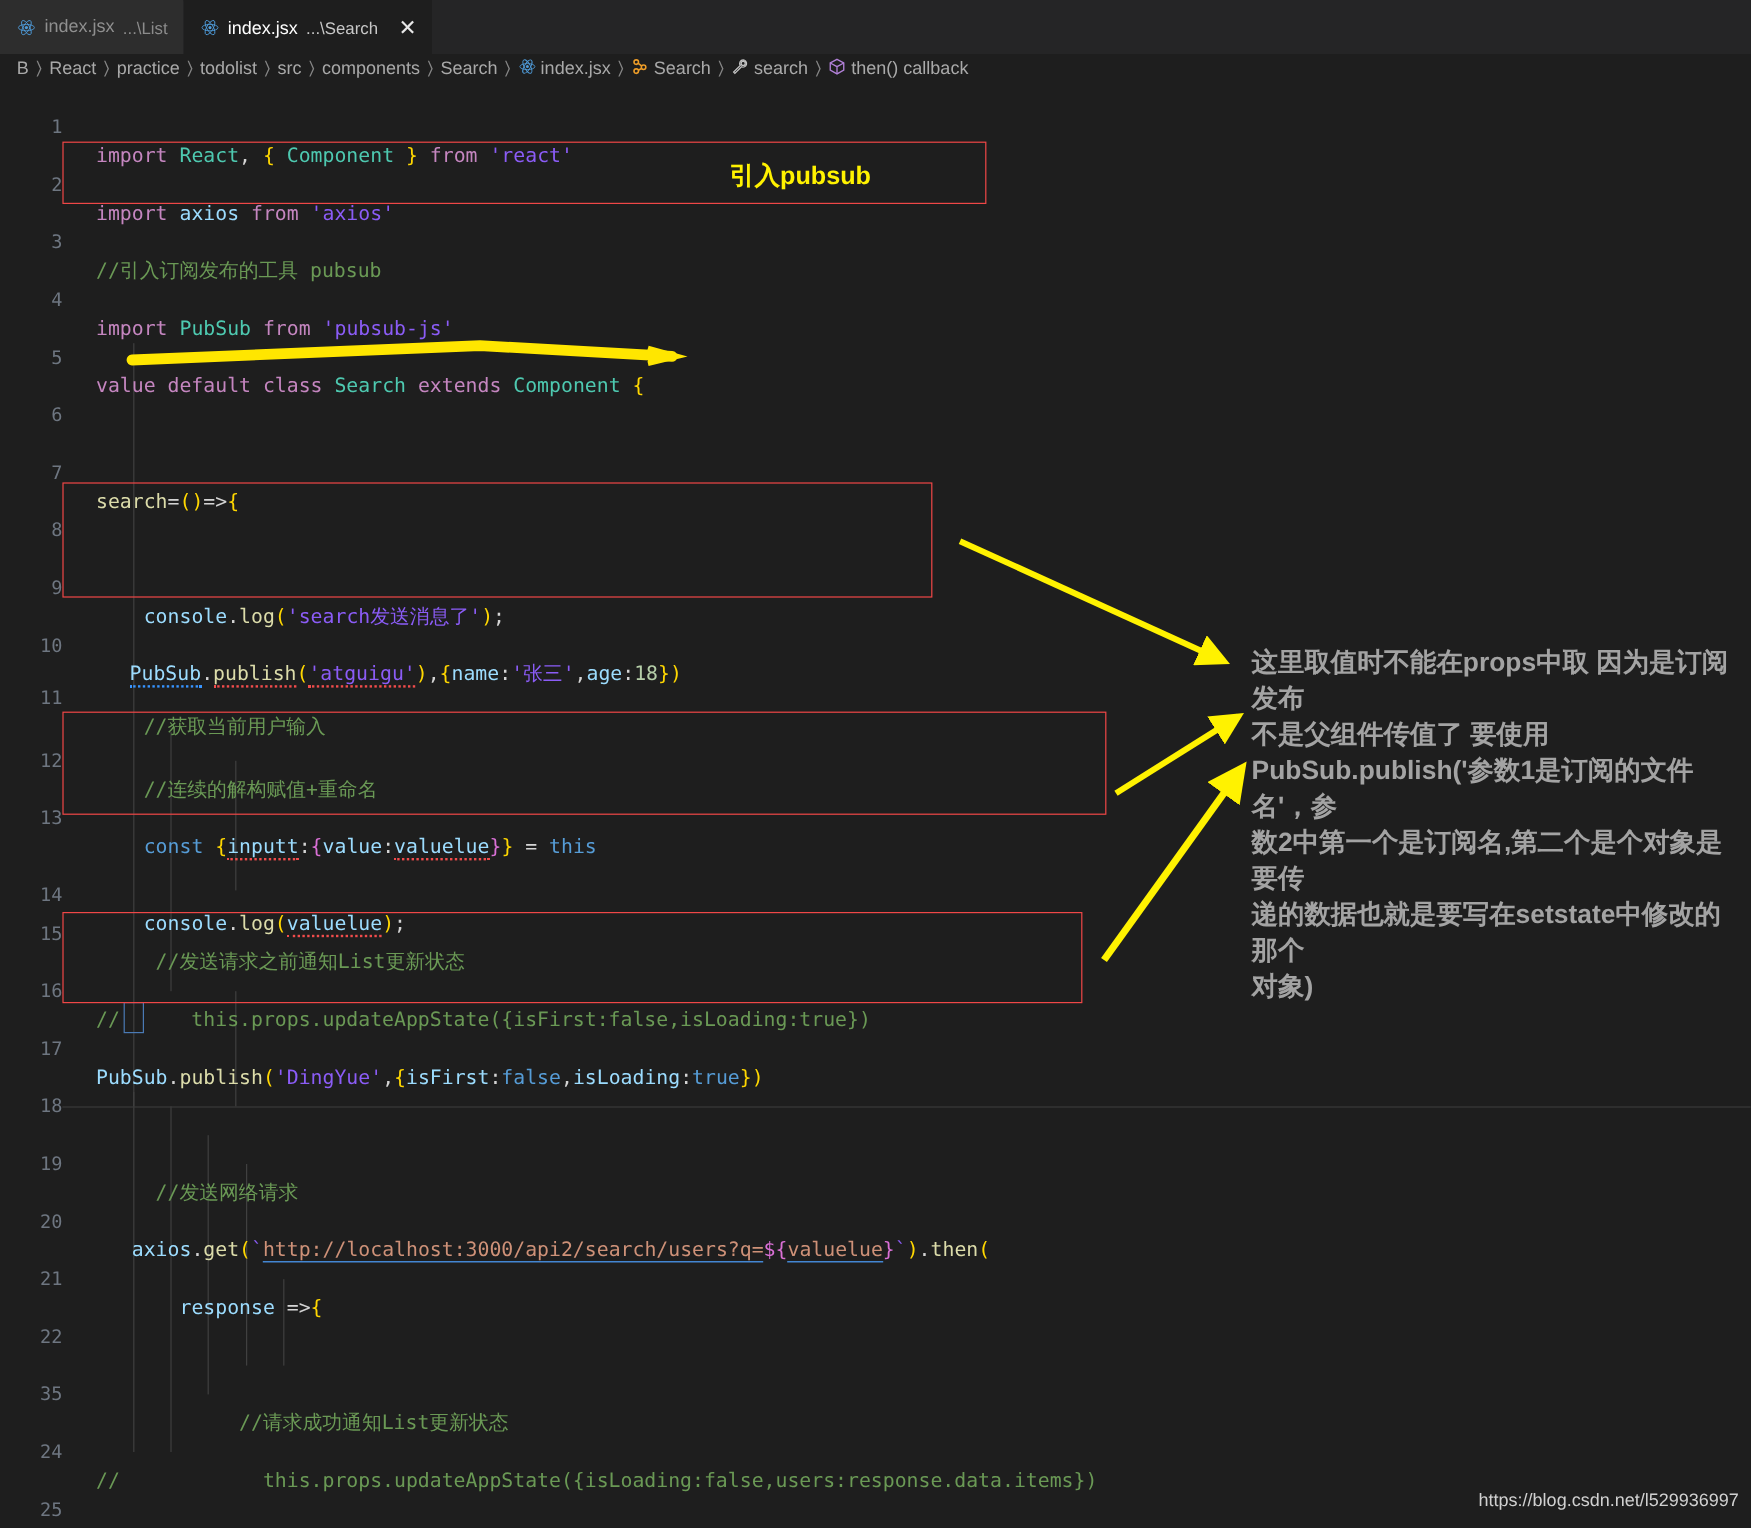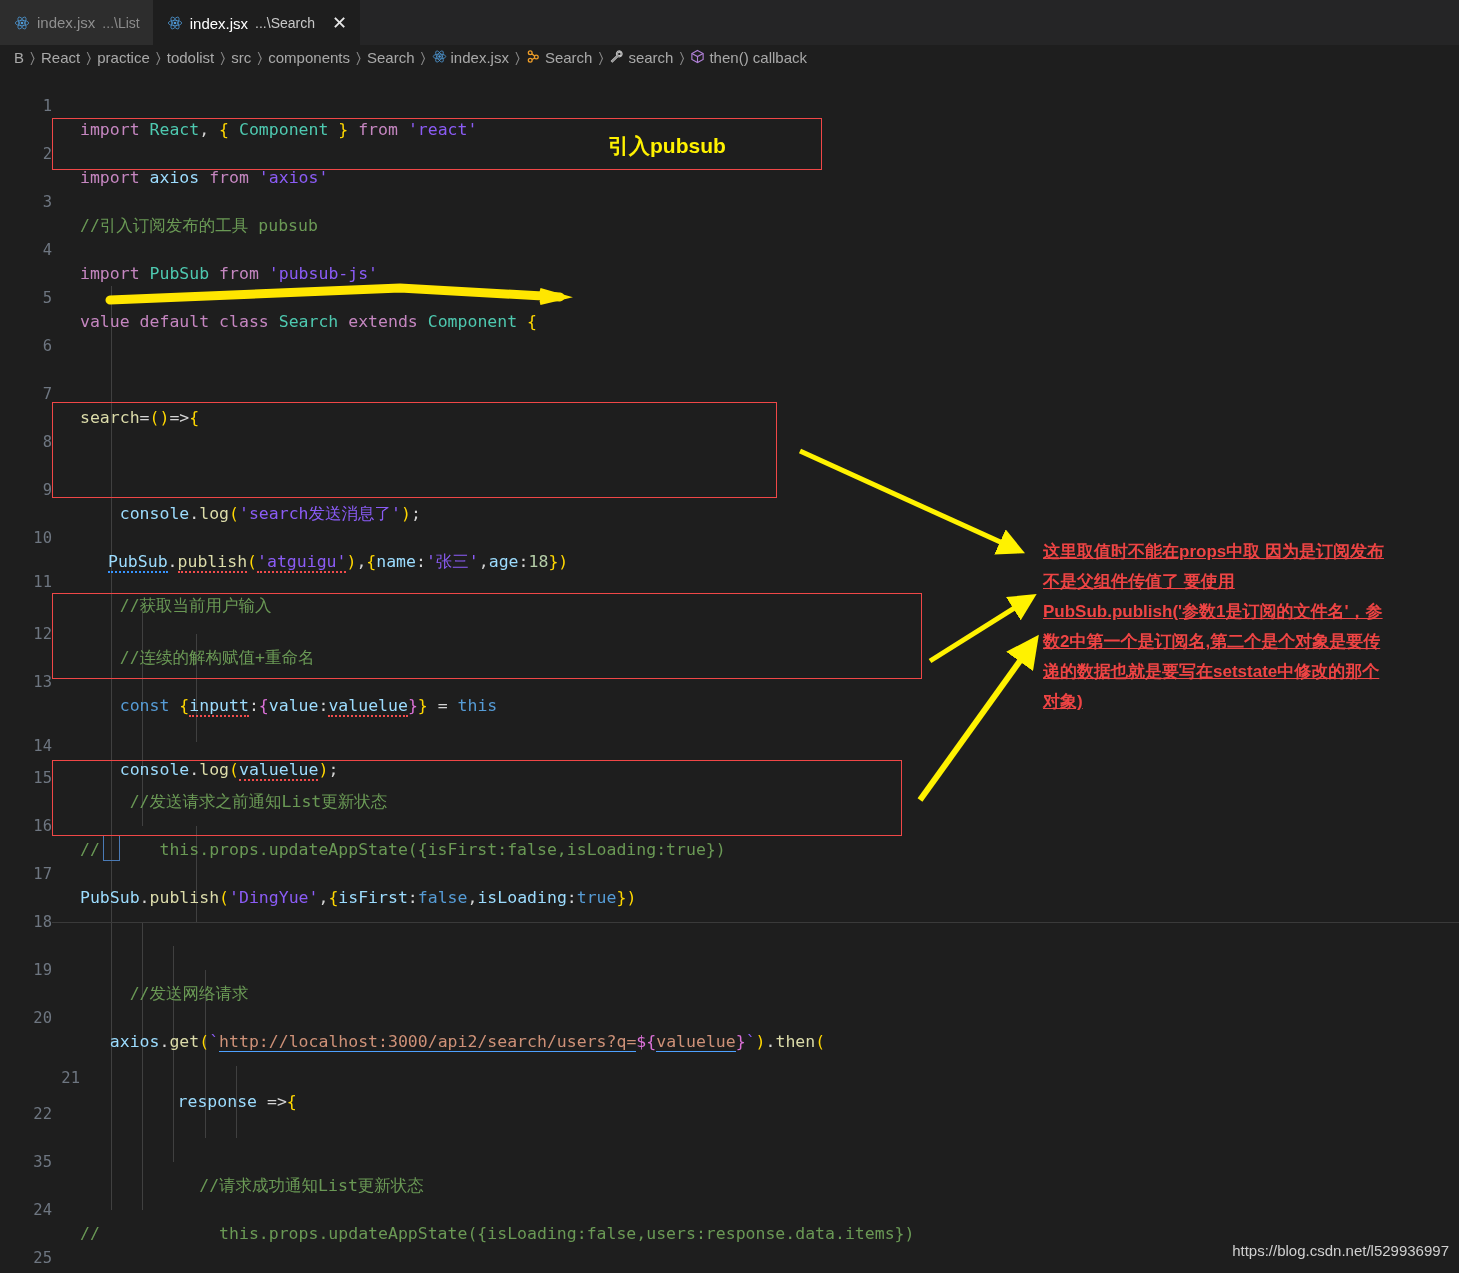--- a/index.html
+++ b/index.html
@@ -51,21 +51,21 @@
   .p2{color:#da70d6;}
   .plain{color:#d4d4d4;}
   .url{color:#ce9178;border-bottom:1px solid #4ea1ff;}
   .squig{border-bottom:2px dotted #f14c4c;}
   .squigb{border-bottom:2px dotted #3794ff;}
 
   
   .redbox{position:absolute;border:1px solid #f04747;box-sizing:border-box;pointer-events:none;}
   .ann-note{position:absolute;color:#fff200;font-family:"Liberation Sans",sans-serif;font-weight:bold;}
   #note-pubsub{left:608px;top:132px;font-size:21px;}
-  #note-big{left:1043px;top:537px;width:400px;font-size:17px;line-height:30px;font-weight:bold;color:#ef4444;text-decoration:underline;}
+  #note-big{left:1043px;top:537px;width:400px;font-size:22px;line-height:30px;font-weight:bold;color:#a3a3a3;}
 
   svg.ovl{position:absolute;left:0;top:0;width:1459px;height:1273px;pointer-events:none;}
 
   #watermark{position:absolute;right:10px;bottom:14px;color:#d0d0d0;font-size:15px;
     font-family:"Liberation Sans",sans-serif;}
 
   
   .selbox{position:absolute;border:1px solid #4a7ab5;box-sizing:border-box;}
   .hrule{position:absolute;height:1px;background:#3a3a3a;}
 </style>
@@ -250,21 +250,21 @@
     <span class="code"></span>
   </div>
   <div class="row" style="top:432px;">
     <span class="ln">19</span>
     <span class="code cmt">     //发送网络请求</span>
   </div>
   <div class="row" style="top:456px;">
     <span class="ln">20</span>
     <span class="code">   <span class="id">axios</span><span class="plain">.</span><span class="fn">get</span><span class="p1">(</span><span class="str">`</span><span class="url">http://localhost:3000/api2/search/users?q=</span><span class="p2">$</span><span class="p2">{</span><span class="id url">valuelue</span><span class="p2">}</span><span class="str">`</span><span class="p1">)</span><span class="plain">.</span><span class="fn">then</span><span class="p1">(</span></span>
   </div>
-  <div class="row" style="top:492px;margin-left:28px;">
+  <div class="row" style="top:480px;">
     <span class="ln">21</span>
     <span class="code">       <span class="id">response</span> <span class="plain">=&gt;</span><span class="p1">{</span></span>
   </div>
   <div class="row" style="top:504px;">
     <span class="ln">22</span>
   </div>
   <div class="row" style="top:528px;">
     <span class="ln">35</span>
     <span class="code cmt">            //请求成功通知List更新状态</span>
   </div>

